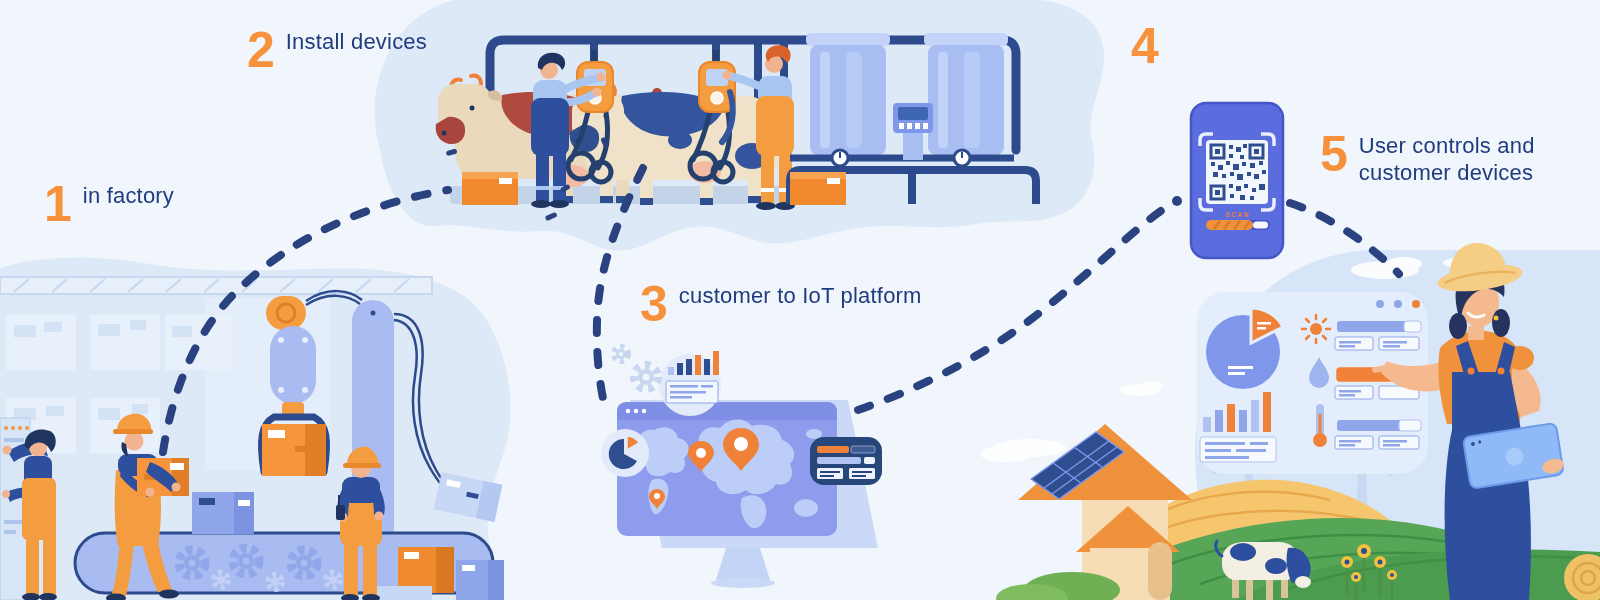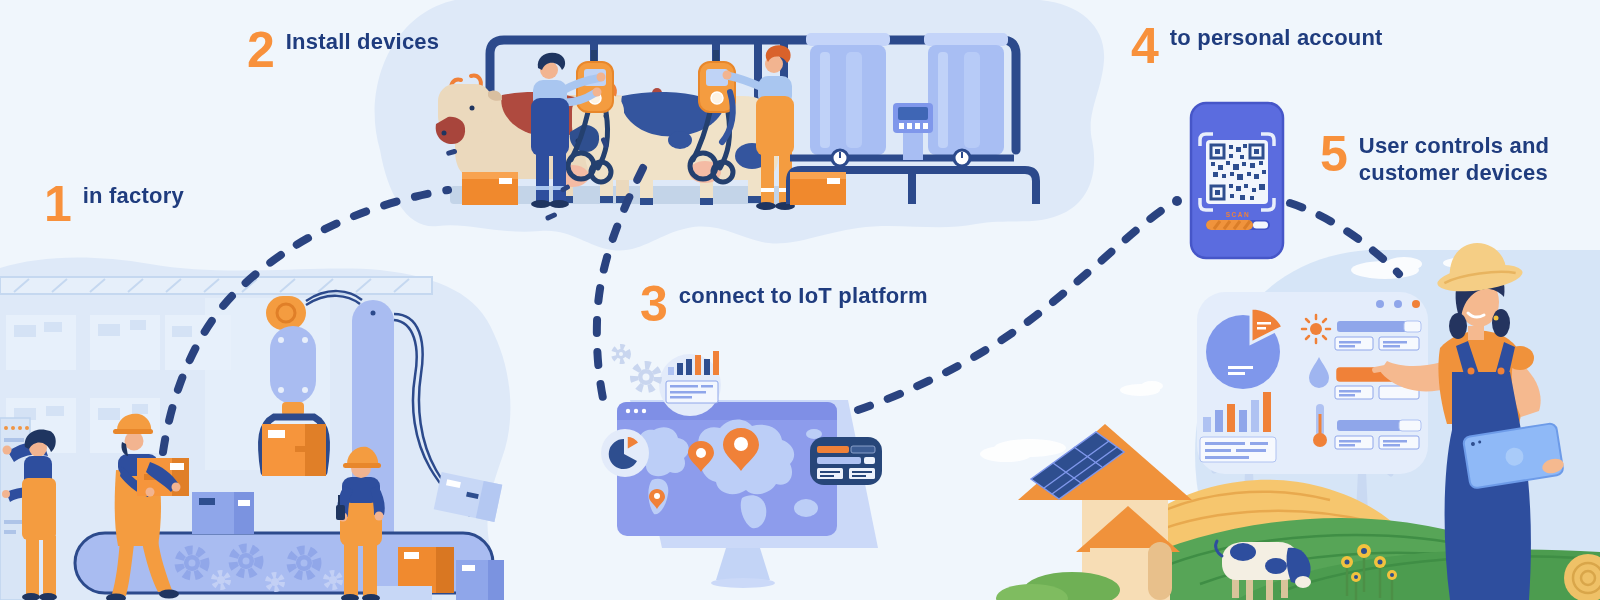--- a/index.html
+++ b/index.html
@@ -1,21 +1,21 @@
 <!DOCTYPE html>
 <html><head>
 <meta charset="utf-8">
 <style>
   html,body{margin:0;padding:0;}
   body{font-family:"Liberation Sans",sans-serif;background:#f0f6fc;}
   #stage{position:relative;width:1600px;height:600px;overflow:hidden;background:#f0f6fc;}
   #art{position:absolute;left:0;top:0;}
   .step{position:absolute;display:flex;gap:11px;color:#1f3c7e;}
   .step .num{color:#f8913c;font-size:50px;font-weight:bold;line-height:0.92;}
-  .step .txt{font-size:22px;font-weight:bold;line-height:1.24;padding-top:1px;letter-spacing:0.2px;}
+  .step .txt{font-size:22px;font-weight:normal;line-height:1.24;padding-top:1px;letter-spacing:0.2px;}
   .step .txt span{display:block;}
 </style>
 </head>
 <body>
 
 <div id="stage">
 
 <svg id="art" width="1600" height="600" viewBox="0 0 1600 600">
 
   <g>
@@ -645,27 +645,26 @@
 </div>
 <div class="step" style="left:247px;top:27px;">
   <span class="num">2</span>
   <span class="txt">
         <span>Install devices</span>
       </span>
 </div>
 <div class="step" style="left:640px;top:281px;">
   <span class="num">3</span>
   <span class="txt">
-        <span>connect to IoT platform</span>
+        <span>customer to IoT platform</span>
       </span>
 </div>
 <div class="step" style="left:1131px;top:23px;">
   <span class="num">4</span>
   <span class="txt">
-        <span>to personal account</span>
       </span>
 </div>
 <div class="step" style="left:1320px;top:131px;">
   <span class="num">5</span>
   <span class="txt">
         <span>User controls and</span>
         <span>customer devices</span>
       </span>
 </div>
 

